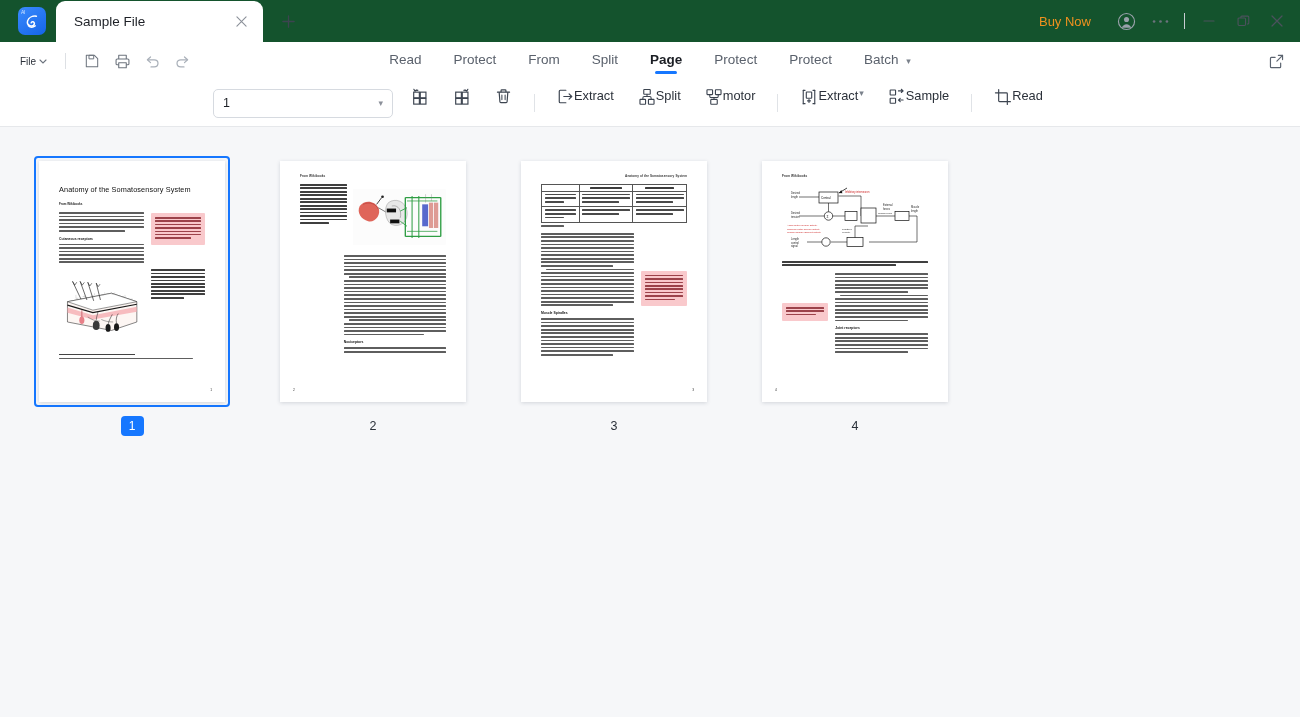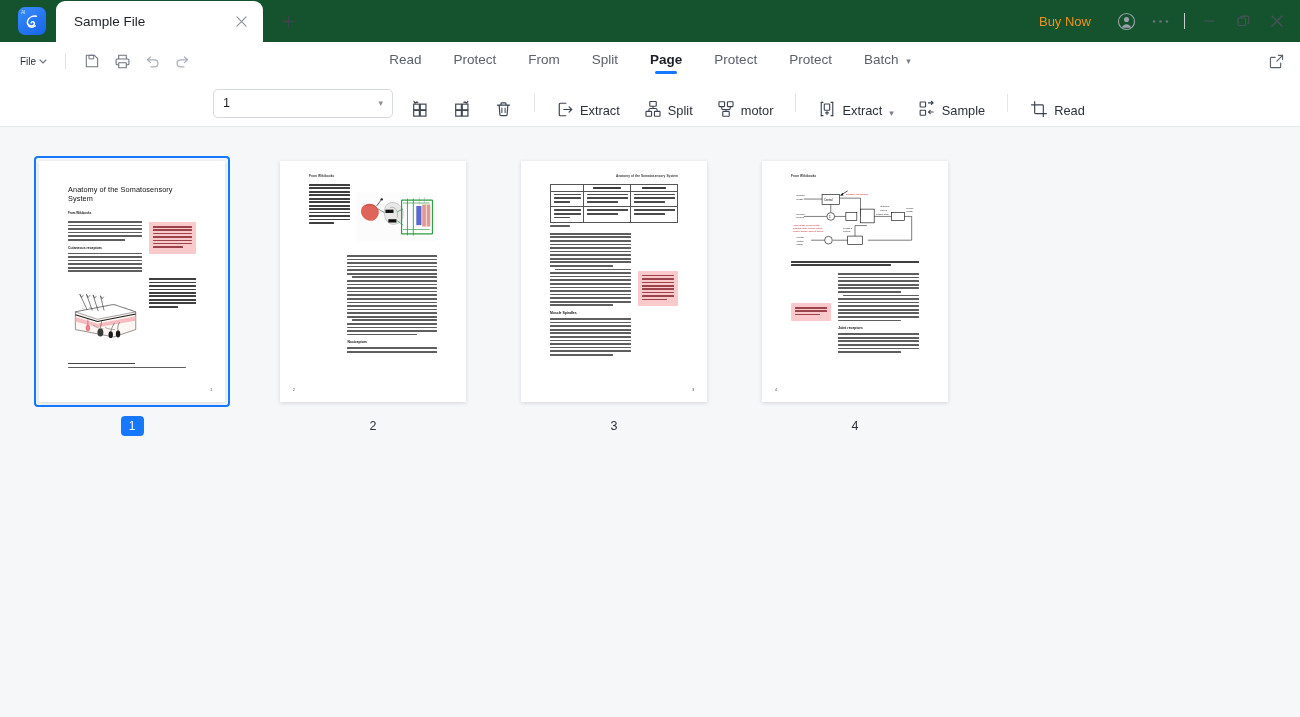--- a/index.html
+++ b/index.html
@@ -151,21 +151,21 @@
     border-radius: 5px;
     display: flex; align-items: center;
     padding: 0 9px;
     font-size: 12.5px; color: #1d2026;
     background: #fff;
   }
   .page-select .val { flex: 1; }
   .page-select .chev { font-size: 9px; color: #8b9099; }
   .tool-btn {
     height: 30px;
-    display: flex; align-items: flex-end; gap: 6px;
+    display: flex; align-items: flex-start; gap: 0;
     padding: 0 9px;
     margin: 0 3px;
     border-radius: 5px;
     font-size: 12.8px; color: #2b313a;
     white-space: nowrap;
   }
   .tool-btn .ic { display: flex; align-items: center; color: #3c4450; }
   .tool-btn .chev { font-size: 9px; color: #7a818b; margin-left: 1px; }
   .tool-sep { width: 1px; height: 18px; background: #e0e3e7; margin: 0 10px; }
   .tb-spacer { width: 6px; }
@@ -210,21 +210,21 @@
   }
   .pg-label.badge {
     background: #1677ff; color: #fff;
     min-width: 23px; height: 20px;
     border-radius: 4px;
     padding: 0 7px;
     font-size: 12px;
   }
 
   
-  .pg { position: absolute; inset: 0; padding: 13px 29px; }
+  .pg { position: absolute; inset: 0; padding: 13px 20px; }
   .pg .hdr {
     font-size: 3.1px; color: #333; font-weight: bold;
     letter-spacing: .1px; margin-bottom: 6px;
   }
   .pg .hdr.right { text-align: right; }
   .pg .title {
     font-size: 7.3px; color: #111; margin: 11px 0 8px;
     letter-spacing: .1px;
   }
   .pg .byline { font-size: 3px; color: #222; font-weight: bold; margin-bottom: 6px; }

